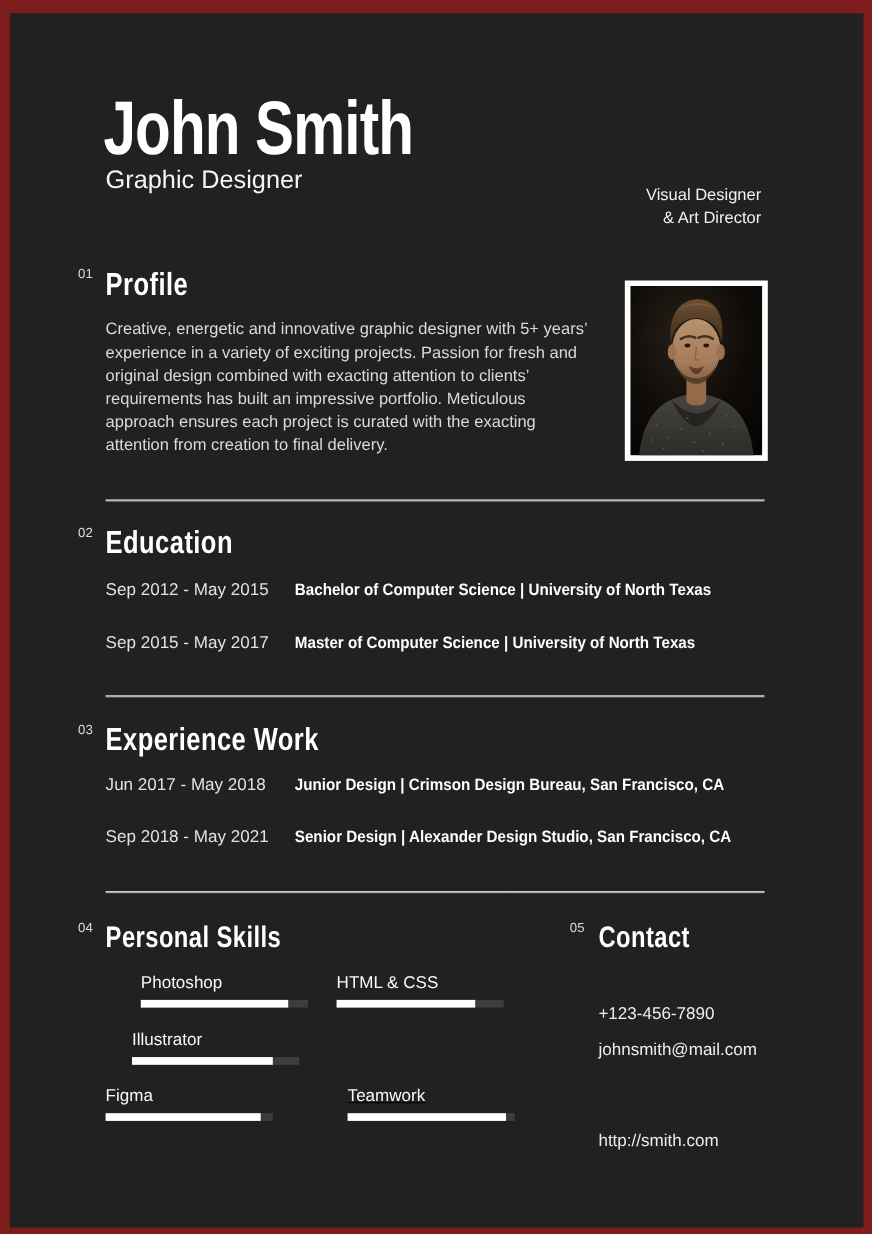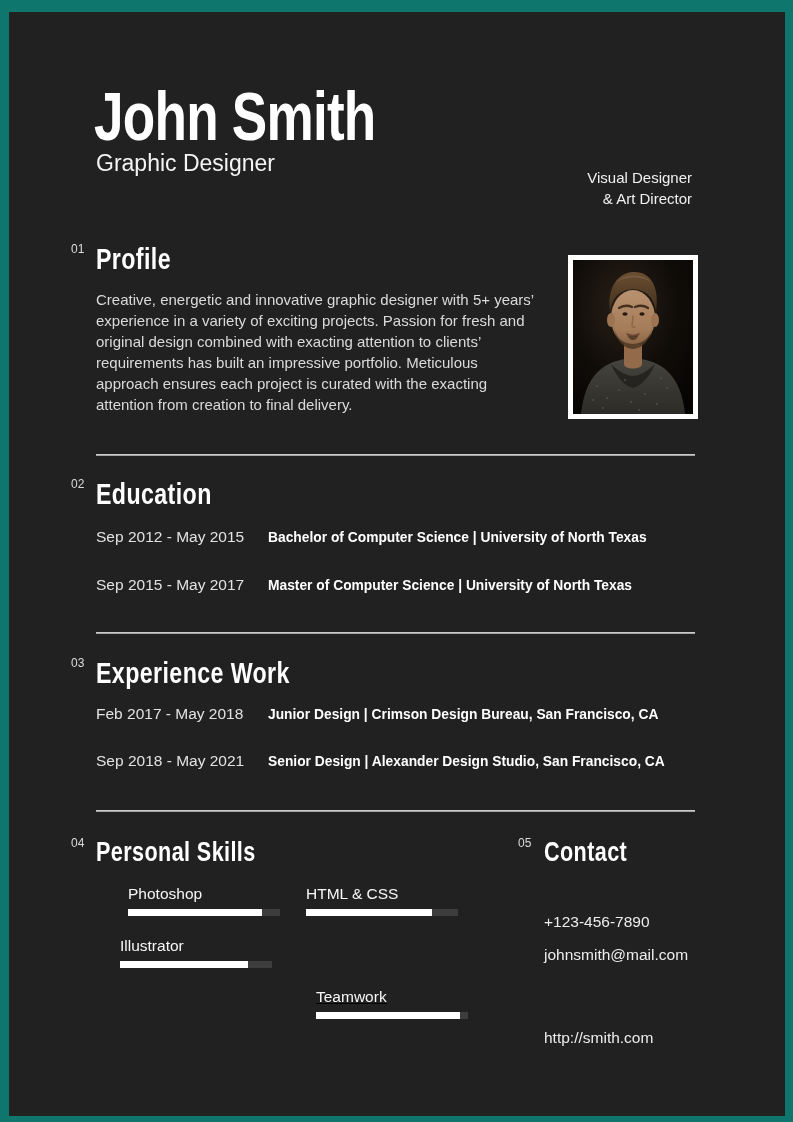--- a/index.html
+++ b/index.html
@@ -1,20 +1,20 @@
 <!DOCTYPE html>
 <html><head>
 <meta charset="utf-8">
 <style>
   html,body { margin:0; padding:0; background:#000; }
   * { box-sizing:border-box; }
   .page {
     position:relative;
     width:793px; height:1122px;
-    background:#0f766e;
+    background:#7f1d1d;
     font-family:"Liberation Sans", sans-serif;
     overflow:hidden;
   }
   .inner {
     position:absolute; left:9px; top:12px; right:8px; bottom:6px;
     background:#212121;
   }
   
   .name {
     position:absolute; left:94px; top:82px;
@@ -170,40 +170,46 @@
   <div class="sec-title" style="left:96px; top:480px;">Education</div>
   <div class="row-date" style="top:528px;">Sep 2012 - May 2015</div>
   <div class="row-desc" style="top:528px;">Bachelor of Computer Science | University of North Texas</div>
   <div class="row-date" style="top:576px;">Sep 2015 - May 2017</div>
   <div class="row-desc" style="top:576px;">Master of Computer Science | University of North Texas</div>
 
   <div class="divider" style="top:632px;"></div>
 
   <div class="num" style="left:71px; top:656px;">03</div>
   <div class="sec-title" style="left:96px; top:659px;">Experience Work</div>
-  <div class="row-date" style="top:705px;">Feb 2017 - May 2018</div>
+  <div class="row-date" style="top:705px;">Jun 2017 - May 2018</div>
   <div class="row-desc" style="top:705px;">Junior Design | Crimson Design Bureau, San Francisco, CA</div>
   <div class="row-date" style="top:752px;">Sep 2018 - May 2021</div>
   <div class="row-desc" style="top:752px;">Senior Design | Alexander Design Studio, San Francisco, CA</div>
 
   <div class="divider" style="top:810px;"></div>
 
   <div class="num" style="left:71px; top:836px;">04</div>
   <div class="sec-title small" style="left:96px; top:839px;">Personal Skills</div>
 
   <div class="skill" style="left:96px; top:885px;margin-left:32px;">
     <div class="skill-label">Photoshop</div>
     <div class="bar">
         <div class="bar-fill" style="width: 88%;"></div>
       </div>
   </div>
   <div class="skill" style="left:96px; top:937px;margin-left:24px;">
     <div class="skill-label">Illustrator</div>
     <div class="bar">
         <div class="bar-fill" style="width: 84%;"></div>
+      </div>
+  </div>
+  <div class="skill" style="left:96px; top:988px;">
+    <div class="skill-label">Figma</div>
+    <div class="bar">
+        <div class="bar-fill" style="width: 93%;"></div>
       </div>
   </div>
   <div class="skill" style="left:306px; top:885px;">
     <div class="skill-label">HTML &amp; CSS</div>
     <div class="bar">
         <div class="bar-fill" style="width: 83%;"></div>
       </div>
   </div>
   <div class="skill" style="left:316px; top:988px;text-decoration:underline;">
     <div class="skill-label">Teamwork</div>

